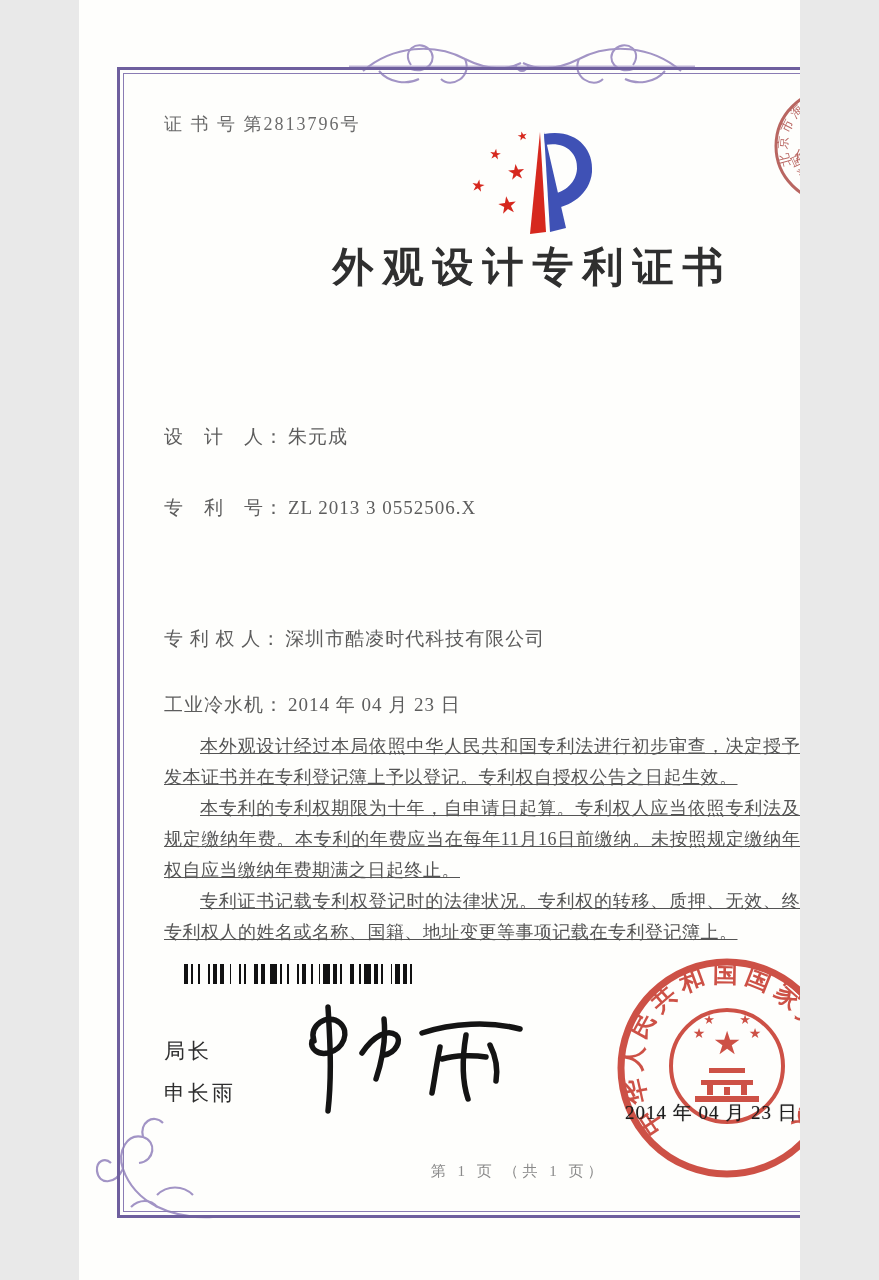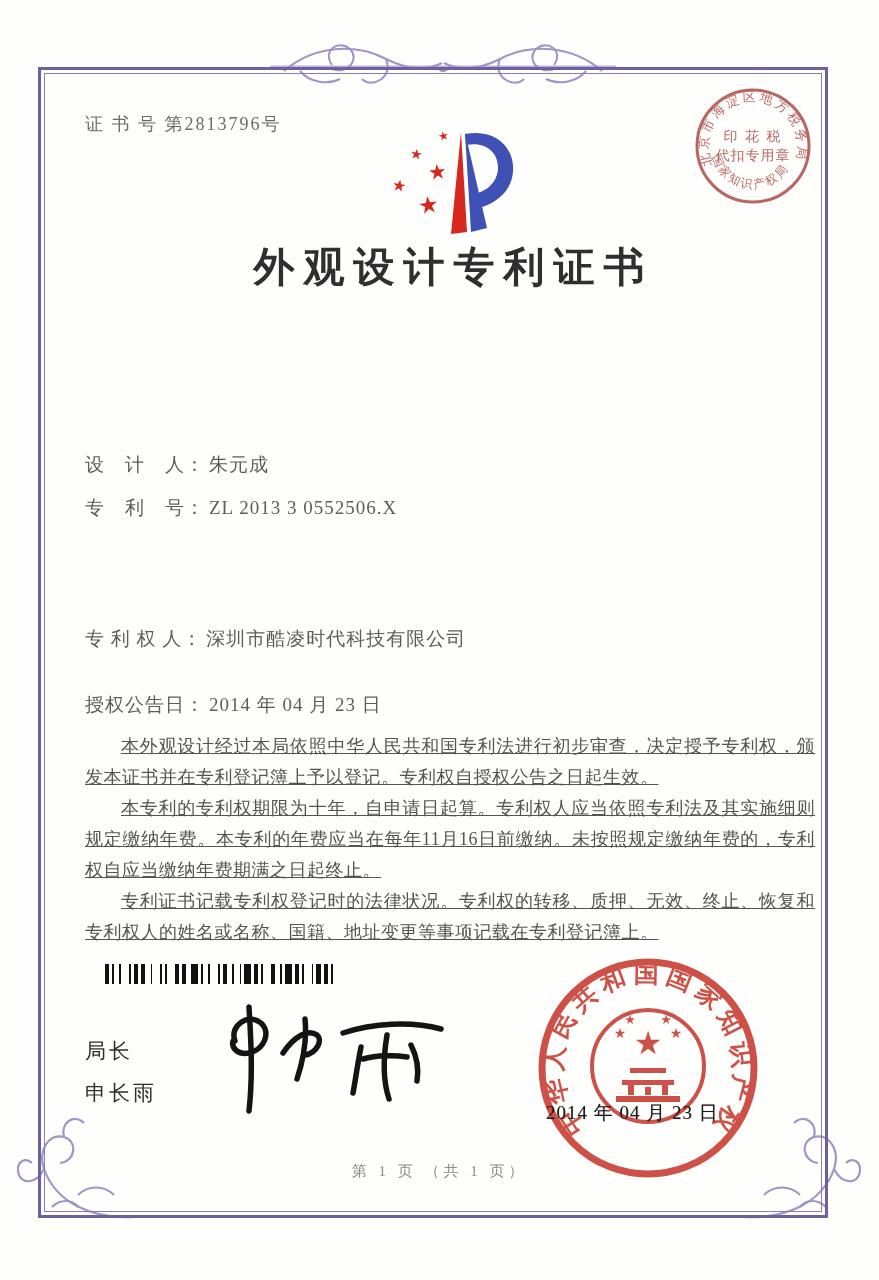--- a/index.html
+++ b/index.html
@@ -1,18 +1,18 @@
 <!DOCTYPE html>
 <html><head>
 <meta charset="utf-8">
 <style>
   * { margin:0; padding:0; box-sizing:border-box; }
   html,body { background:#e9e9e9; }
   .page {
-    position:relative; width:879px; height:1280px; margin:0 auto;
+    position:relative; width:721px; height:1280px; margin:0 auto;
     background:#fefefc; overflow:hidden;
     font-family:"Liberation Serif","DejaVu Serif",serif;
   }
   
   .frame {
     position:absolute; left:38px; top:67px; width:790px; height:1151px;
     border:3px solid #6e5f9e;
   }
   .frame-inner {
     position:absolute; left:3px; top:3px; right:3px; bottom:3px;
@@ -34,21 +34,21 @@
   .s5 { left:50px; top:66px; font-size:23px; transform:rotate(-8deg); }
   .title {
     position:absolute; left:14px; top:240px; width:879px; text-align:center;
     font-size:41px; font-weight:600; color:#2f2f2f; letter-spacing:9px;
   }
   
   .field {
     position:absolute; left:85px; font-size:19px; color:#5d5d5d;
     letter-spacing:1px; white-space:nowrap;
   }
-  .f0 { top:362px; } .f1 { top:452px; } .f2 { top:495px; }
+  .f0 { top:362px; } .f1 { top:424px; } .f2 { top:495px; }
   .f3 { top:560px; } .f4 { top:626px; } .f5 { top:692px; }
   .field .val { margin-left:4px; }
   
   .body-text {
     position:absolute; left:85px; top:731px; width:730px;
     font-size:18px; line-height:31px; color:#545454; letter-spacing:0.5px;
     text-align:justify;
   }
   .body-text p { text-indent:2em;text-decoration:underline; }
   
@@ -144,21 +144,21 @@
   <div class="field f1">
     <span>设　计　人：</span><span class="val">朱元成</span>
   </div>
   <div class="field f2">
     <span>专　利　号：</span><span class="val">ZL 2013 3 0552506.X</span>
   </div>
   <div class="field f4">
     <span>专 利 权 人：</span><span class="val">深圳市酷凌时代科技有限公司</span>
   </div>
   <div class="field f5">
-    <span>授权公告日：</span><span class="val">2014 年 04 月 23 日</span>
+    <span>工业冷水机：</span><span class="val">2014 年 04 月 23 日</span>
   </div>
 
   <div class="body-text">
     <p>本外观设计经过本局依照中华人民共和国专利法进行初步审查，决定授予专利权，颁发本证书并在专利登记簿上予以登记。专利权自授权公告之日起生效。</p>
     <p>本专利的专利权期限为十年，自申请日起算。专利权人应当依照专利法及其实施细则规定缴纳年费。本专利的年费应当在每年11月16日前缴纳。未按照规定缴纳年费的，专利权自应当缴纳年费期满之日起终止。</p>
     <p>专利证书记载专利权登记时的法律状况。专利权的转移、质押、无效、终止、恢复和专利权人的姓名或名称、国籍、地址变更等事项记载在专利登记簿上。</p>
   </div>
 
   <div class="barcode" id="barcode">
       <div class="bar" style="left: 0px; width: 4.2px;"></div>

